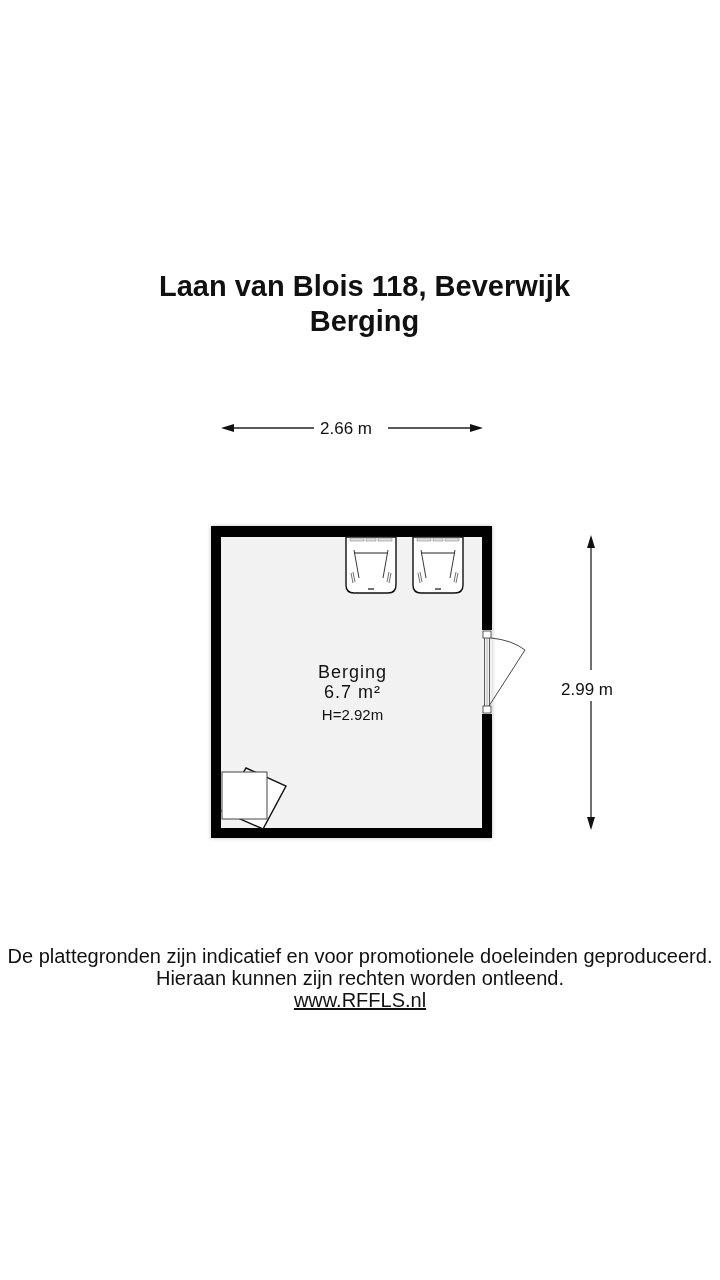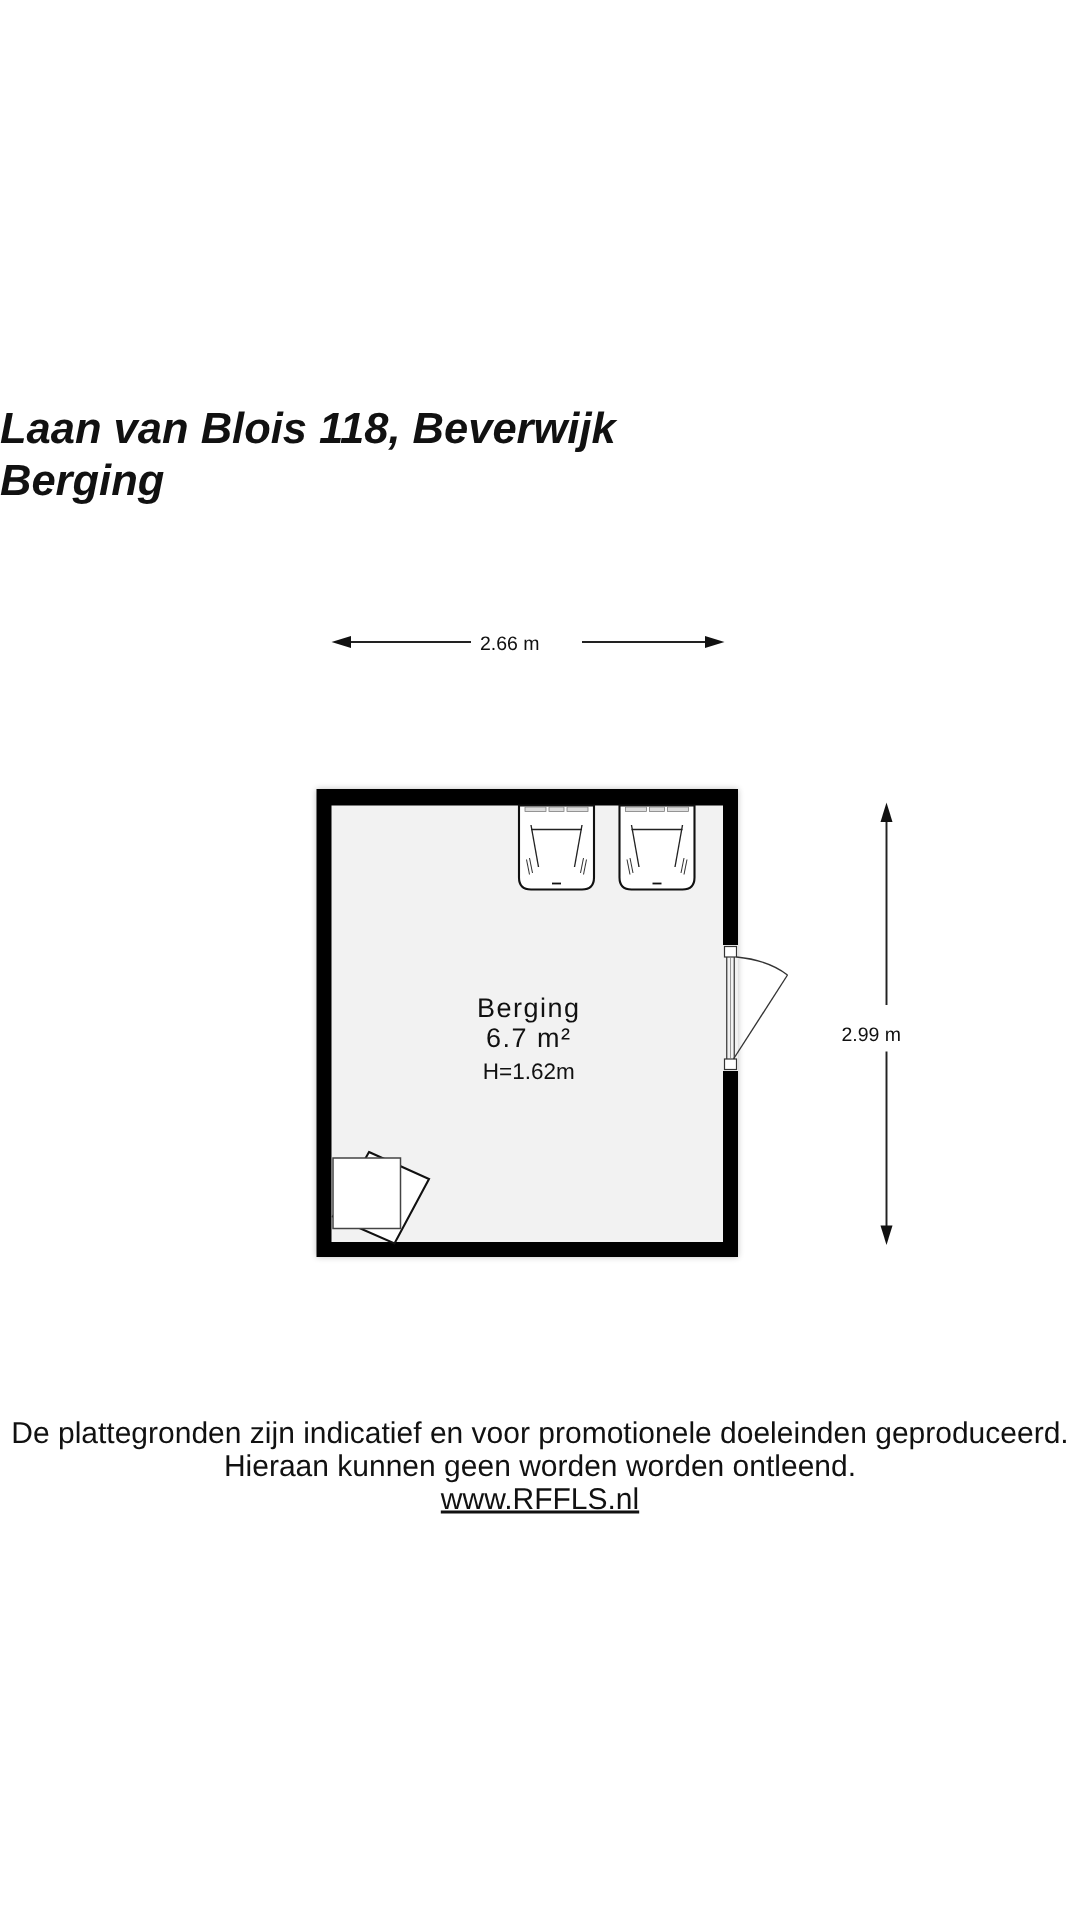--- a/index.html
+++ b/index.html
@@ -10,42 +10,42 @@
     body {
       width: 720px;
       height: 1280px;
       position: relative;
       overflow: hidden;
       font-family: "Liberation Sans", sans-serif;
       color: #111111;
     }
     .title {
       position: absolute;
-      left: 0;
+      left: 12px;
       width: 705px;
+      text-align: center;
       font-weight: bold;
       font-size: 29px;
       line-height: 32px;
       color: #111111;
-      font-style: italic;
     }
     #title-line-1 { top: 270px; }
     #title-line-2 { top: 305px; }
 
     .plan {
       position: absolute;
       left: 0;
       top: 0;
       width: 720px;
       height: 1280px;
     }
 
     .dim-label {
       position: absolute;
-      font-size: 13px;
+      font-size: 17px;
       line-height: 22px;
       color: #111111;
       background: #ffffff;
       padding: 0 4px;
     }
     #dim-width-label { left: 316px; top: 418px; }
     #dim-height-label { left: 557px; top: 679px; }
 
     .room-label {
       position: absolute;
@@ -156,17 +156,17 @@
     <polygon points="246,768 286,786 263,829 222,811" fill="#fff" stroke="#111" stroke-width="1.4"></polygon>
     <rect x="222" y="772" width="45" height="47" fill="#fff" stroke="#444" stroke-width="1"></rect>
   </g>
 </svg>
 
 <div id="dim-width-label" class="dim-label">2.66 m</div>
 <div id="dim-height-label" class="dim-label">2.99 m</div>
 
 <div id="room-name" class="room-label">Berging</div>
 <div id="room-area" class="room-label">6.7 m²</div>
-<div id="room-height" class="room-label">H=1.62m</div>
+<div id="room-height" class="room-label">H=2.92m</div>
 
 <div id="disclaimer-line-1" class="disclaimer">De plattegronden zijn indicatief en voor promotionele doeleinden geproduceerd.</div>
-<div id="disclaimer-line-2" class="disclaimer">Hieraan kunnen geen worden worden ontleend.</div>
+<div id="disclaimer-line-2" class="disclaimer">Hieraan kunnen zijn rechten worden ontleend.</div>
 <div id="disclaimer-line-3" class="disclaimer">www.RFFLS.nl</div>
 
 </body></html>

